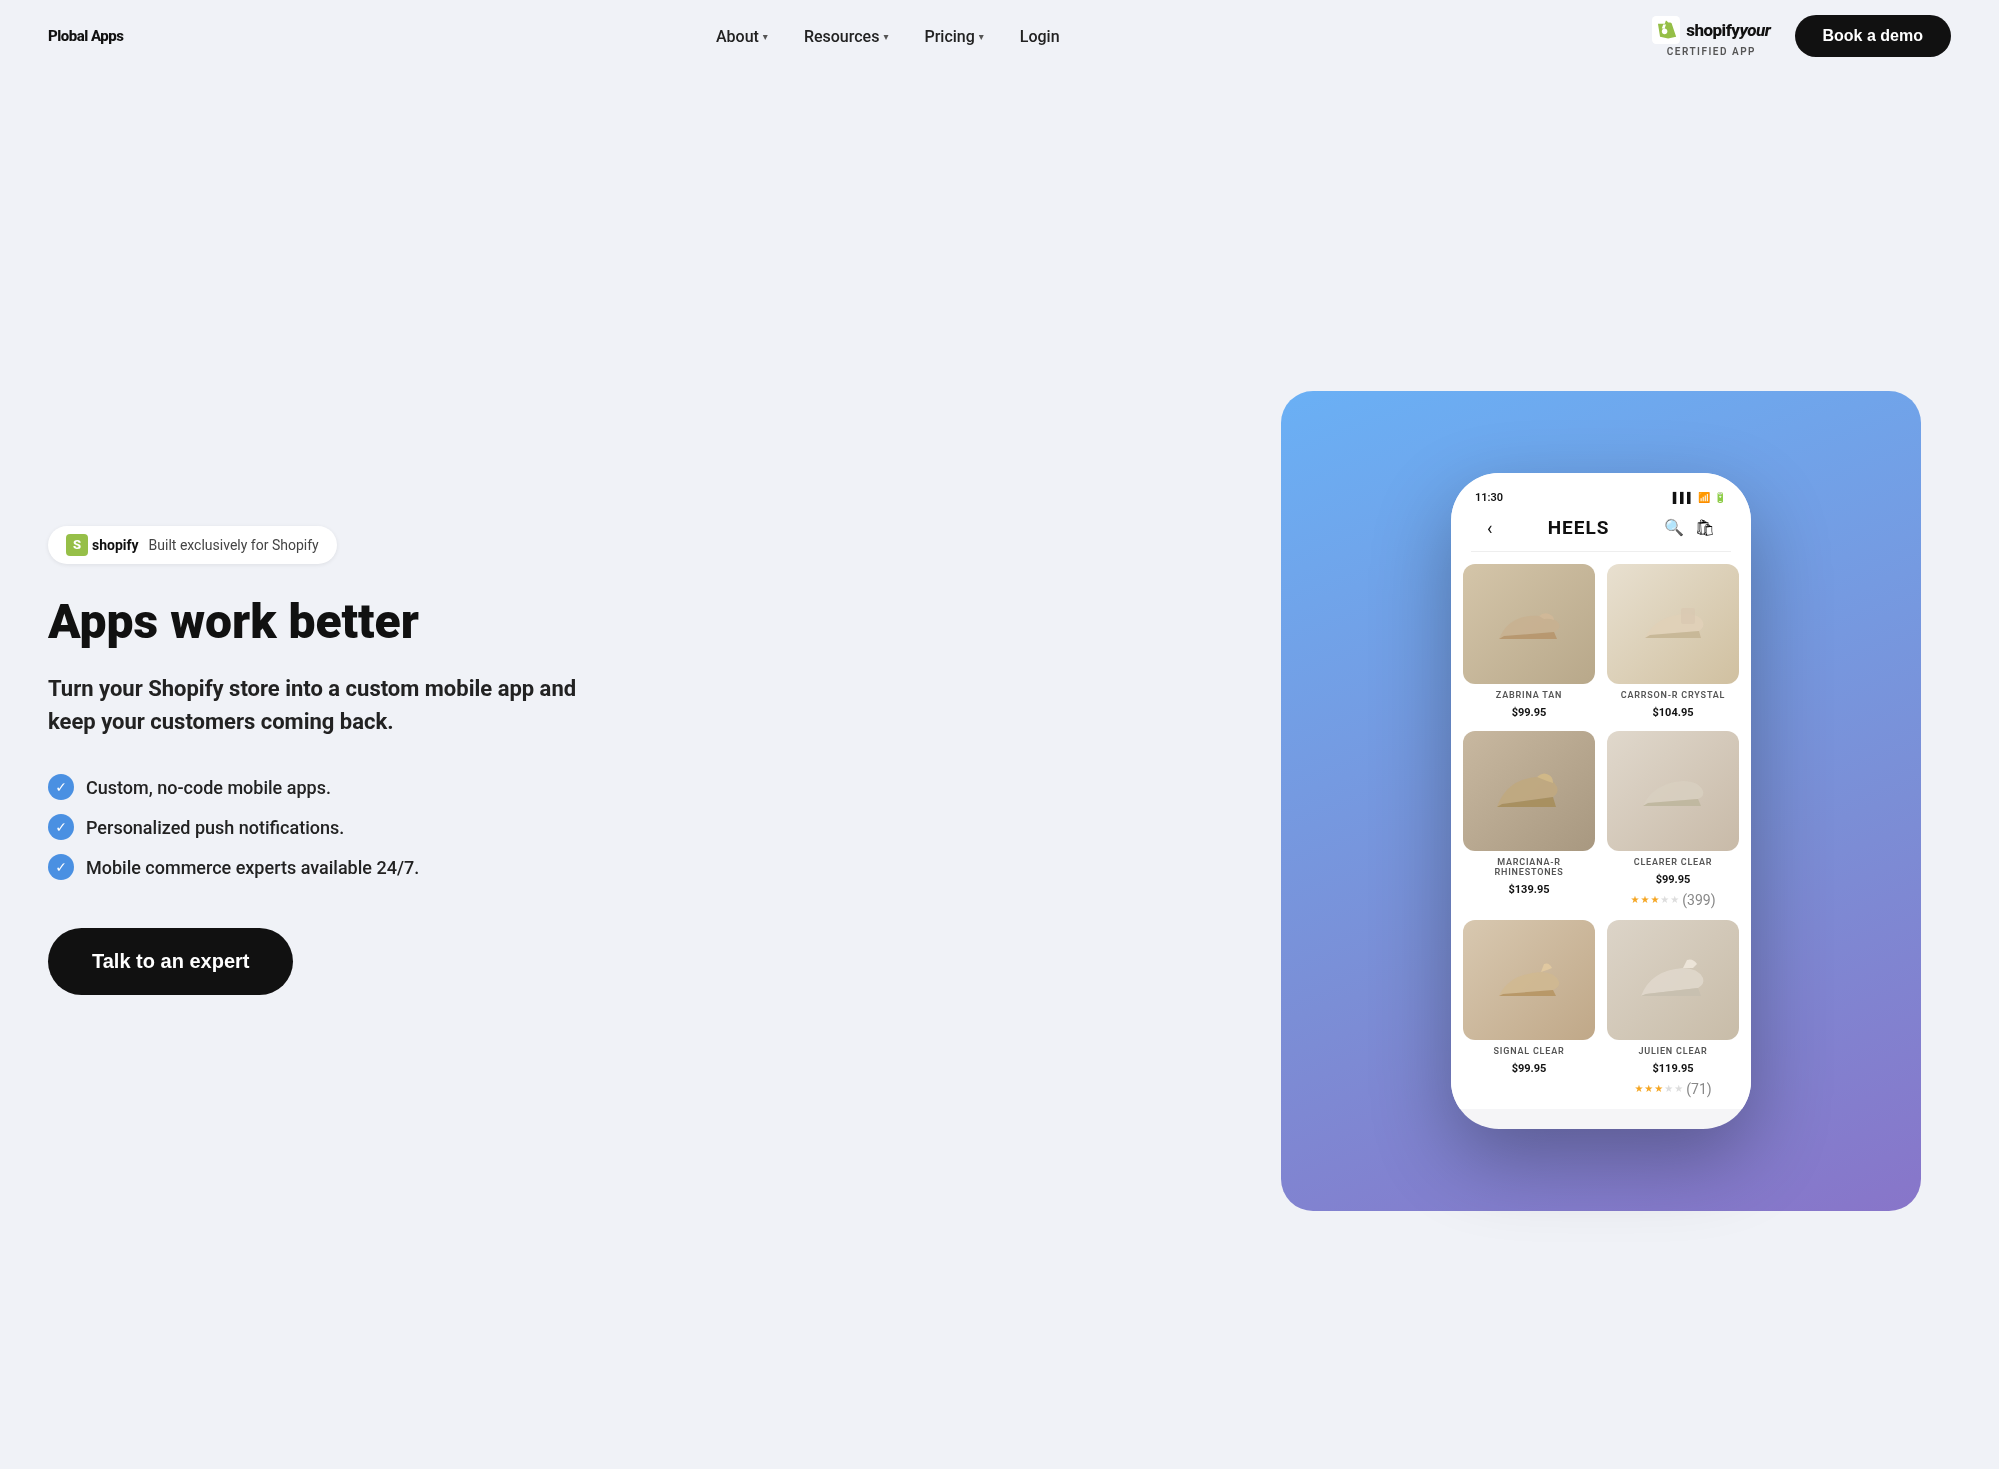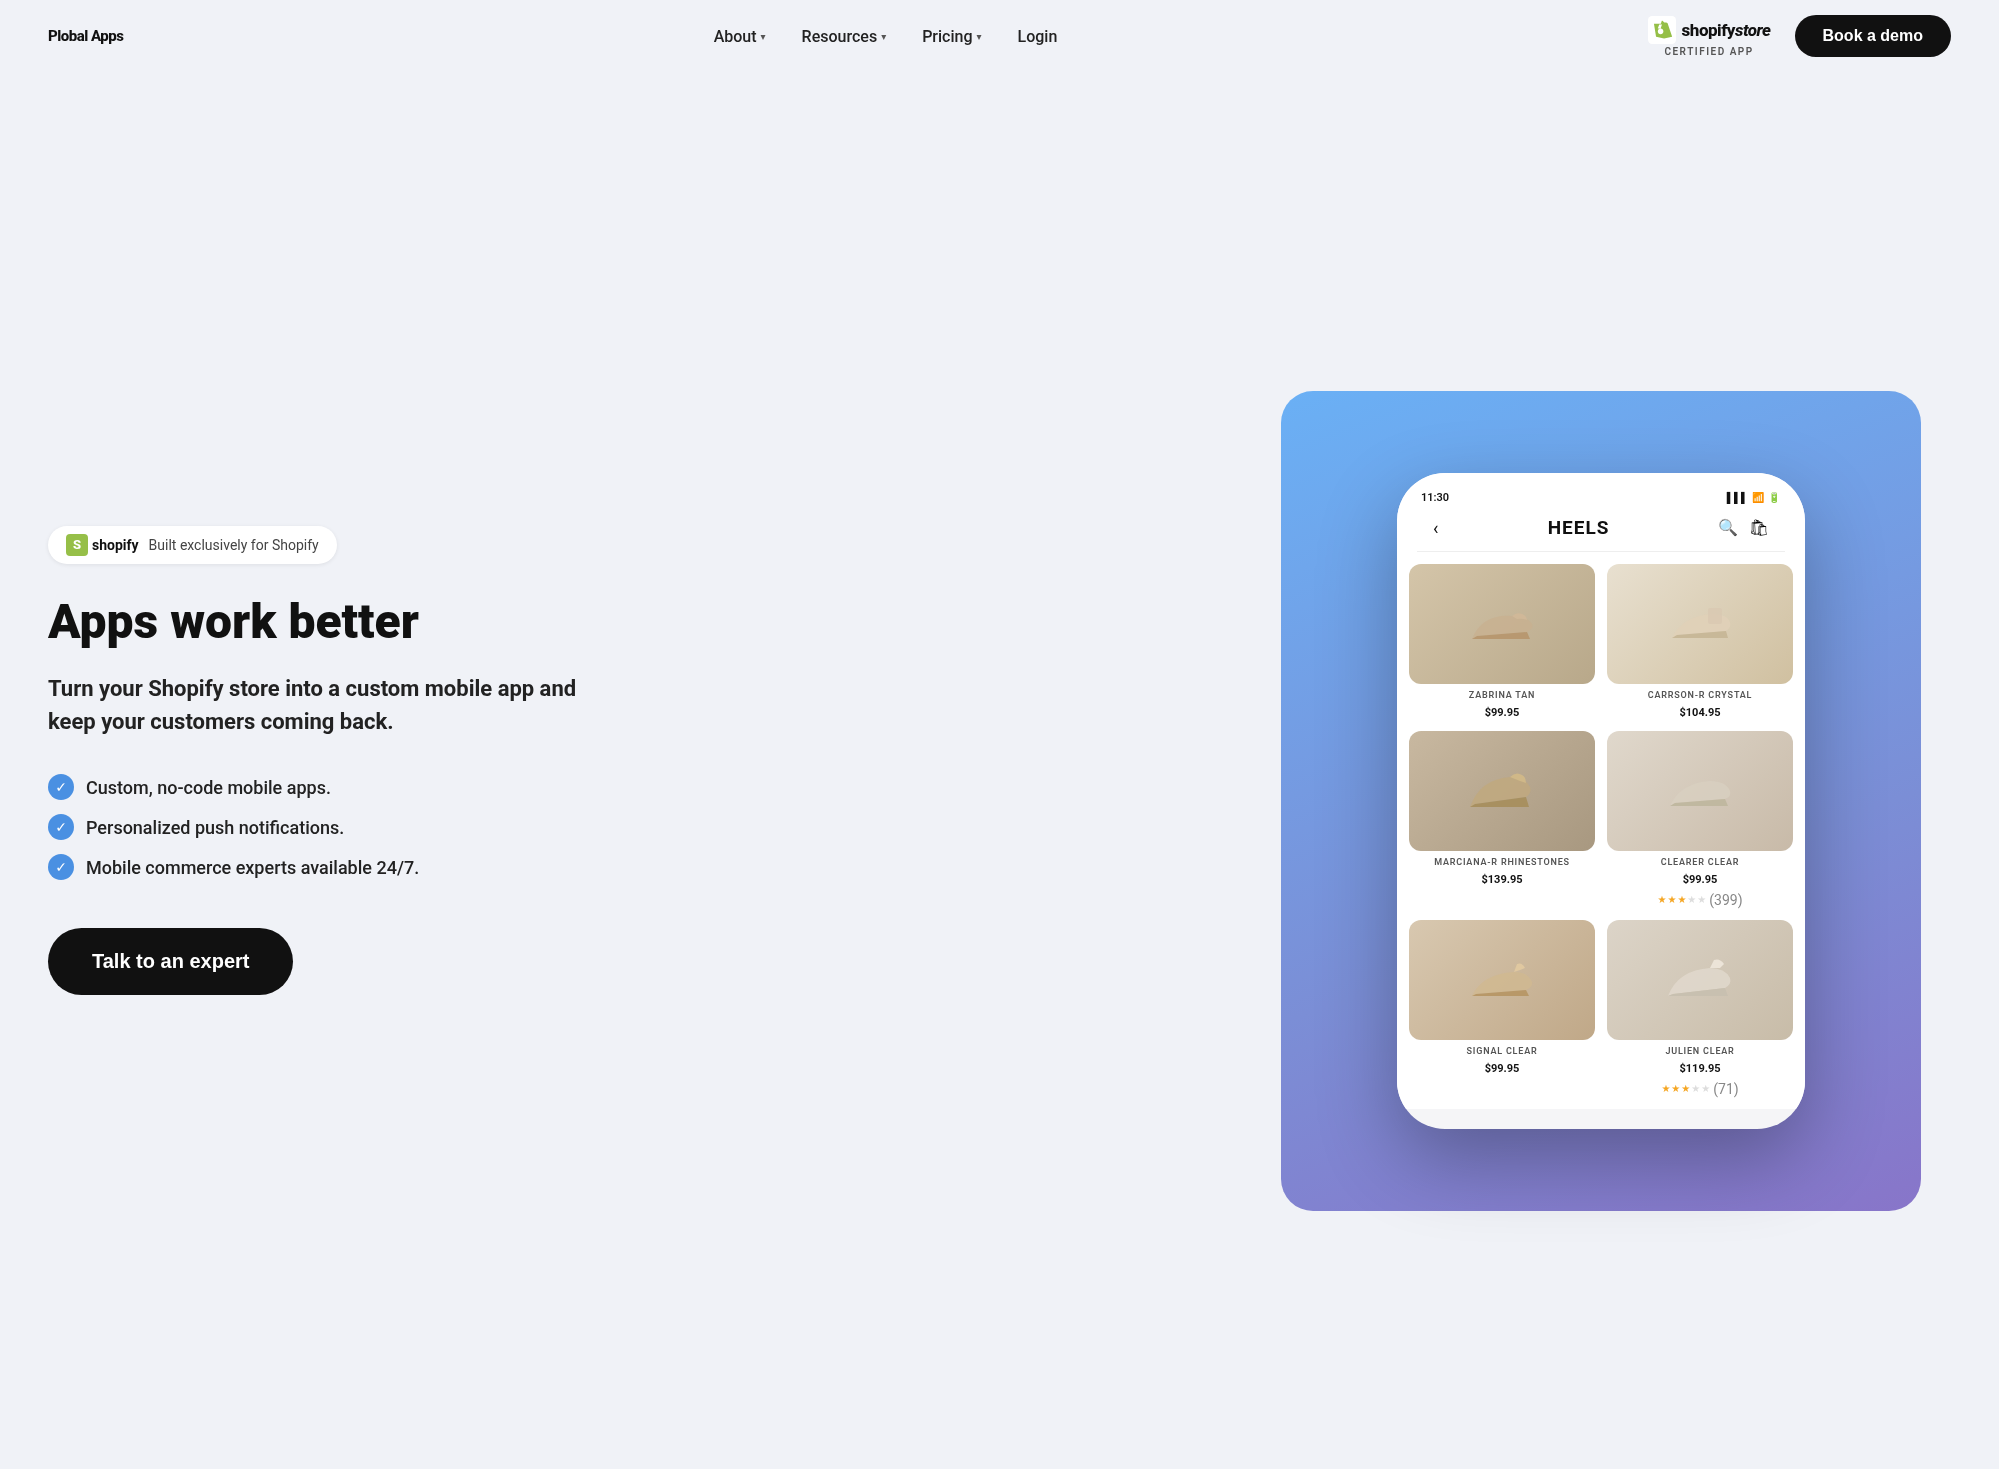--- a/index.html
+++ b/index.html
@@ -202,21 +202,21 @@
       border-radius: 32px;
       width: 640px;
       min-height: 820px;
       display: flex;
       align-items: center;
       justify-content: center;
       position: relative;
       padding: 40px 0;
     }
     .phone-frame {
-      width: 408px;
+      width: 300px;
       background: #f5f5f7;
       border-radius: 48px;
       box-shadow: 0 30px 80px rgba(0,0,0,0.3);
       overflow: hidden;
       position: relative;
       padding-bottom: 20px;
     }
     .phone-notch-area {
       background: #fff;
       padding: 10px 20px 0;
@@ -348,21 +348,21 @@
       </a>
     </li>
   </ul>
   <div class="nav-right">
     <div class="shopify-certified">
       <div class="shopify-badge">
         <svg class="shopify-logo-icon" viewBox="0 0 40 40" fill="none">
           <rect width="40" height="40" rx="6" fill="#fff"></rect>
           <path d="M28 10.5c-.1-.7-.7-1-1.2-1-.5 0-3.5-.1-3.5-.1s-2.3-2.3-2.6-2.5c-.3-.3-.8-.2-1 0l-1.4 4.3H8.5l3 18.3 11.5 2.5 11.5-2.5L28 10.5zM20 12l-2 6h-4l2-6h4zm-2 14c-2.2 0-4-1.8-4-4s1.8-4 4-4 4 1.8 4 4-1.8 4-4 4z" fill="#95bf47"></path>
         </svg>
-        <span style="font-size:17px;font-weight:800;color:#111;letter-spacing:-0.5px;">shopify<span style="font-style:italic;">store</span></span>
+        <span style="font-size:17px;font-weight:800;color:#111;letter-spacing:-0.5px;">shopify<span style="font-style:italic;">your</span></span>
       </div>
       <span class="certified-text">CERTIFIED APP</span>
     </div>
     <button class="book-demo-btn">Book a demo</button>
   </div>
 </nav>
 
 <section class="hero">
 
   <div class="hero-left">

